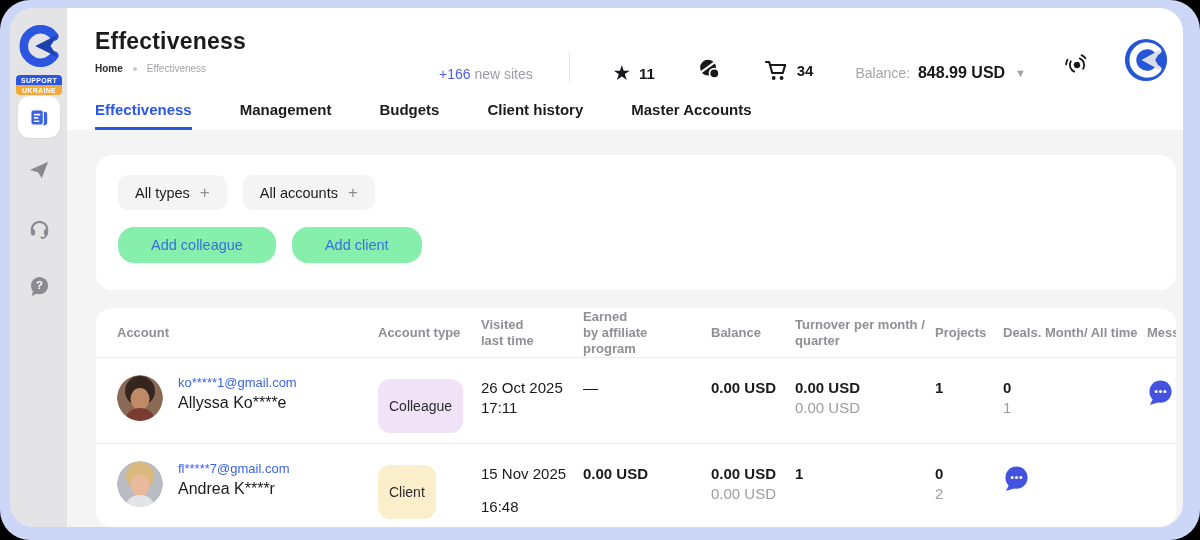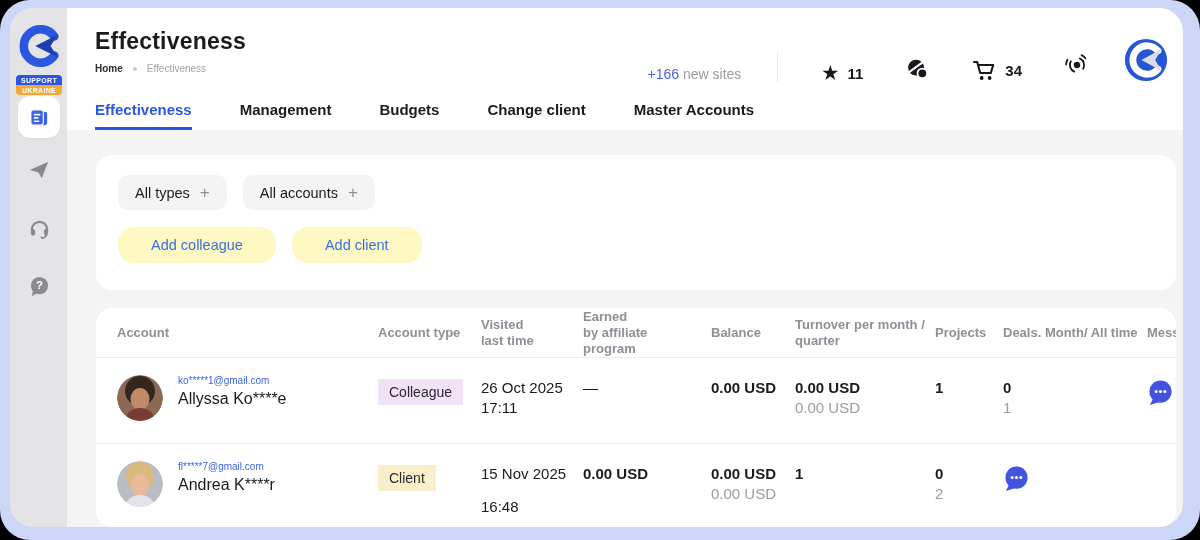--- a/index.html
+++ b/index.html
@@ -48,34 +48,34 @@
   .tab { font-size:15px; font-weight:700; color:#1b1b1f; padding-bottom:12px; cursor:pointer; }
   .tab.active { color:#2b57e8; border-bottom:3px solid #2b57e8; padding-bottom:9px; }
 
   .content { position:absolute; left:0; top:122px; right:0; bottom:0; }
   .card { background:#fff; border-radius:16px; margin-left:29px; width:1080px; }
   .filter-card { margin-top:25px; height:135px; padding:20px 22px; }
   .chip-row { display:flex; gap:16px; }
   .chip { display:flex; align-items:center; gap:10px; background:#f4f4f5; border-radius:10px; padding:9px 17px; font-size:14.5px; color:#1b1b1f; font-weight:500; cursor:pointer; }
   .chip .plus { color:#8f8f97; font-size:17px; font-weight:400; line-height:1; }
   .action-row { display:flex; gap:16px; margin-top:17px; }
-  .btn-soft { background:#fef9c3; color:#3a6fe0; border:none; border-radius:16px; padding:10px 33px; font-size:14.5px; font-family:inherit; cursor:pointer; }
+  .btn-soft { background:#86efac; color:#3a6fe0; border:none; border-radius:16px; padding:10px 33px; font-size:14.5px; font-family:inherit; cursor:pointer; }
 
   .table-card { margin-top:18px; height:219px; overflow:hidden; padding:0; }
   .tgrid { width:1131px; }
   .thead { display:grid; grid-template-columns:261px 103px 102px 128px 84px 140px 68px 144px 80px; padding-left:21px; height:50px; align-items:center; border-bottom:1px solid #ececee; }
   .th { font-size:13px; font-weight:700; color:#8f8f97; line-height:16px; padding-right:8px; }
   .trow { display:grid; grid-template-columns:261px 103px 102px 128px 84px 140px 68px 144px 80px; padding-left:21px; height:85px; }
   .trow + .trow { border-top:1px solid #ececee; }
   .cell { padding-top:21px; padding-right:8px; font-size:15px; color:#1b1b1f; }
   .acc-cell { display:flex; gap:15px; padding-top:17px; }
   .avatar { width:46px; height:46px; border-radius:50%; overflow:hidden; flex:none; }
-  .acc-email { color:#3b64e8; font-size:10px; cursor:pointer; }
+  .acc-email { color:#3b64e8; font-size:13px; cursor:pointer; }
   .acc-name { color:#1b1b1f; font-size:16px; margin-top:4px; }
-  .badge { display:inline-block; border-radius:0; padding:5px 11px; font-size:14px; color:#2b2b30; }
+  .badge { display:inline-block; border-radius:12px; padding:19px 11px; font-size:14px; color:#2b2b30; }
   .badge-colleague { background:#f2e2f7; }
   .badge-client { background:#fbeecb; }
   .l2 { color:#9c9ca3; margin-top:3px; }
   .bold { font-weight:700; }
   .msg-btn { width:27px; height:27px; cursor:pointer; }
 </style>
 </head>
 <body>
 
 <div class="frame">
@@ -161,20 +161,25 @@
 
         <div class="stat mstat">
           <svg width="24" height="24" viewBox="0 0 24 24">
             <path d="M2 4 h3.2 l3 11 h10.6 l2.4 -8 H6.5" fill="none" stroke="#17171c" stroke-width="2.1" stroke-linejoin="round" stroke-linecap="round"></path>
             <circle cx="9.7" cy="20" r="1.9" fill="#17171c"></circle>
             <circle cx="17.6" cy="20" r="1.9" fill="#17171c"></circle>
           </svg>
           <span>34</span>
         </div>
 
+        <div class="balance">
+          <span class="bl">Balance:</span>
+          <span class="bv">848.99 USD</span>
+          <span class="chev">▼</span>
+        </div>
 
         <div class="bell-wrap">
           <svg width="26" height="26" viewBox="0 0 26 26">
             <g transform="rotate(-18 13 13)">
               <circle cx="13" cy="13" r="3.2" fill="#17171c"></circle>
               <path d="M8.3 7.5 a7.5 7.5 0 0 0 0 11" fill="none" stroke="#17171c" stroke-width="1.8" stroke-linecap="round"></path>
               <path d="M17.7 7.5 a7.5 7.5 0 0 1 0 11" fill="none" stroke="#17171c" stroke-width="1.8" stroke-linecap="round"></path>
               <path d="M5.6 5 a11 11 0 0 0 0 16" fill="none" stroke="#17171c" stroke-width="1.8" stroke-linecap="round" stroke-dasharray="5 14"></path>
               <path d="M20.4 5 a11 11 0 0 1 0 16" fill="none" stroke="#17171c" stroke-width="1.8" stroke-linecap="round" stroke-dasharray="5 14"></path>
             </g>
@@ -187,21 +192,21 @@
             <path d="M37 14 A15.5 15.5 0 1 0 37 34" fill="none" stroke="#fff" stroke-width="7.5" stroke-linecap="round"></path>
             <polygon points="41,12 19,24 41,36 34,24" fill="#d9dde8"></polygon>
           </svg>
         </div>
       </div>
 
       <div class="tabs">
         <div class="tab active">Effectiveness</div>
         <div class="tab">Management</div>
         <div class="tab">Budgets</div>
-        <div class="tab">Change client</div>
+        <div class="tab">Client history</div>
         <div class="tab">Master Accounts</div>
       </div>
     </div>
 
     <div class="content">
 
       <div class="card filter-card">
         <div class="chip-row">
           <div class="chip">
             <span>All types</span>

